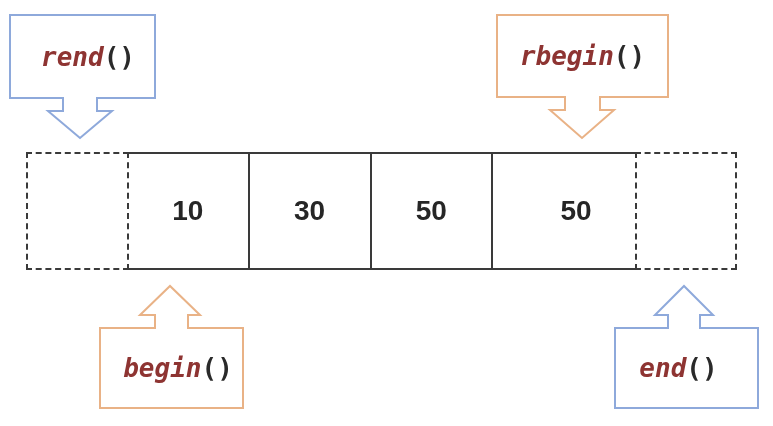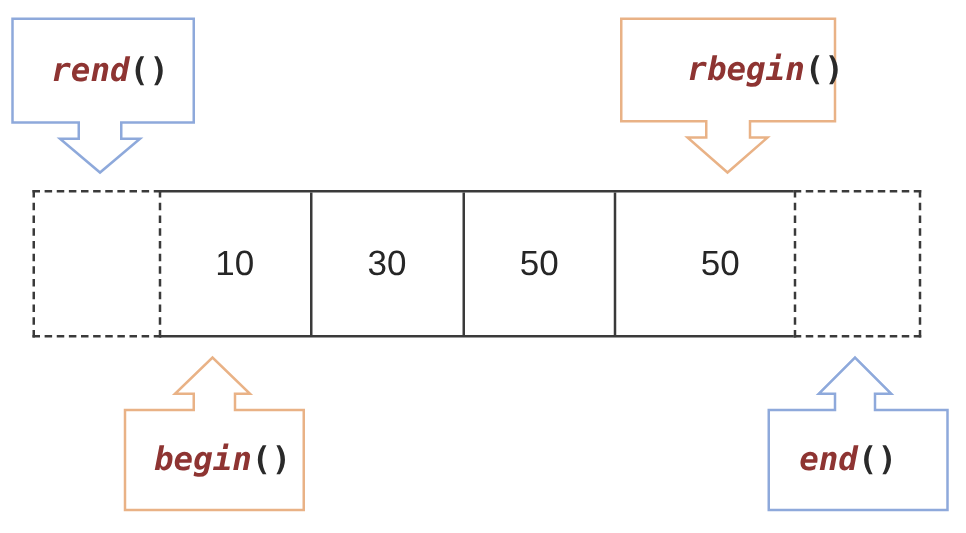--- a/index.html
+++ b/index.html
@@ -34,20 +34,21 @@
     display: flex;
   }
   .array-cell {
     flex: 1 1 0;
     display: flex;
     align-items: center;
     justify-content: center;
     border-right: 2px solid var(--line-dark, #3a3a3a);
     font-size: 28px;
     color: var(--number-dark, #262626);
+    font-weight: bold;
   }
   .array-cell:last-child { border-right: none; padding-left: 23px; }
   
   svg.shapes {
     position: absolute;
     left: 0; top: 0;
     width: 773px; height: 426px;
   }
   svg.shapes polygon {
     fill: #ffffff;
@@ -69,21 +70,21 @@
   }
   .callout-label .fn {
     font-style: italic;
     color: var(--code-red, #8e3432);
   }
   .callout-label .paren {
     font-style: normal;
     color: var(--paren-dark, #2a2a2a);
   }
   .label-rend   { left: 10px;  top: 15px;  width: 156px; height: 83px; }
-  .label-rbegin { left: 497px; top: 15px;  width: 171px; height: 82px; padding-left: 30px; }
+  .label-rbegin { left: 497px; top: 15px;  width: 171px; height: 82px; }
   .label-begin  { left: 100px; top: 328px; width: 156px; height: 80px; }
   .label-end    { left: 615px; top: 328px; width: 127px; height: 80px; }
 </style>
 </head>
 <body>
 
 <div class="canvas">
 
   <svg class="shapes" viewBox="0 0 773 426" aria-hidden="true">
     <polygon class="blue" points="10,15 155,15 155,98 97,98 97,111 112,111 80,138 48,111 63,111 63,98 10,98"></polygon>

